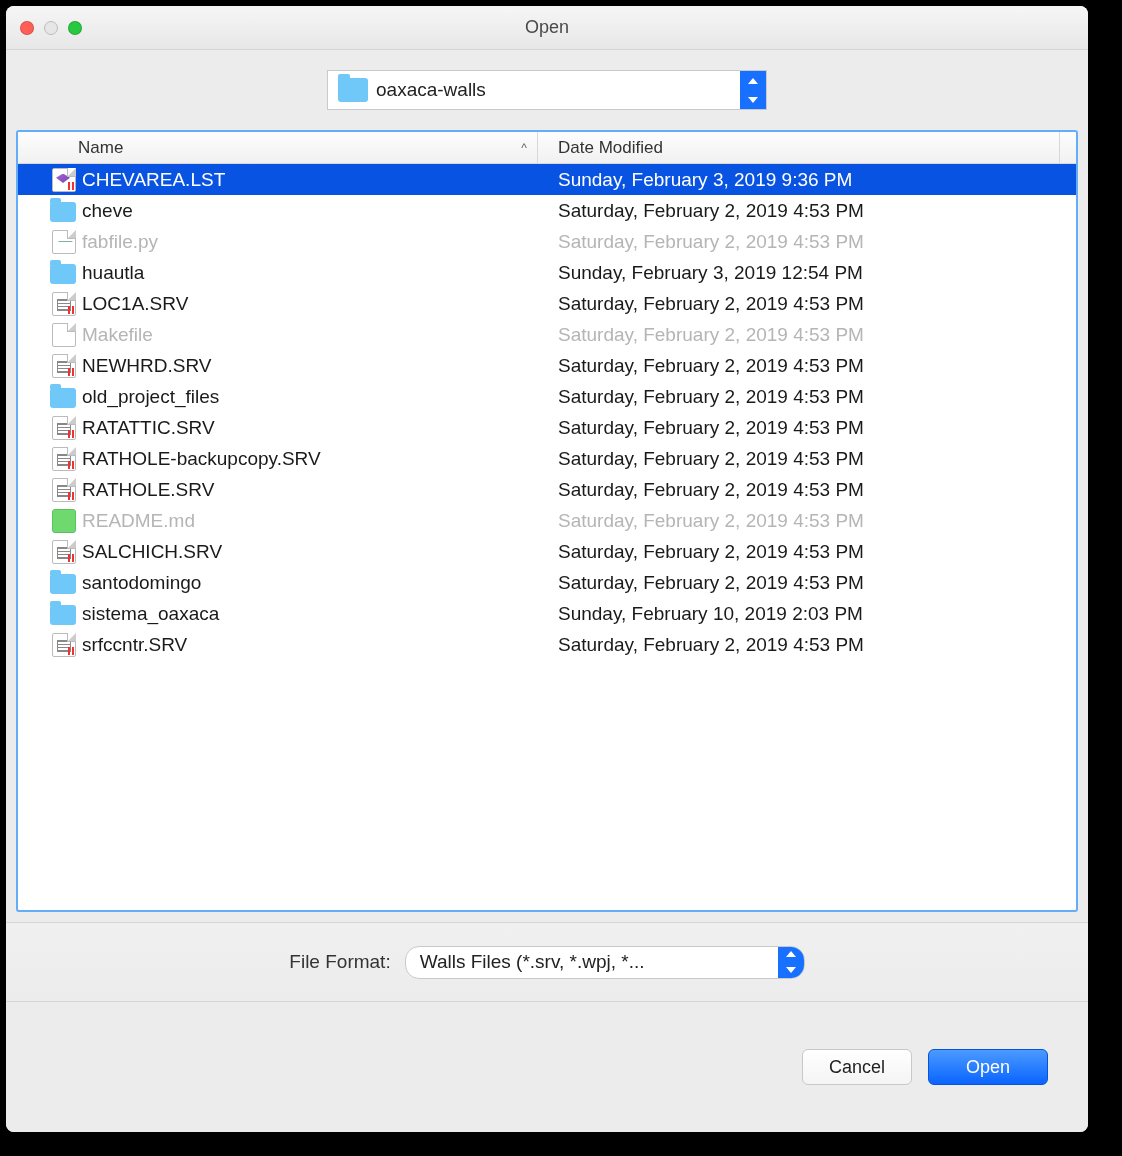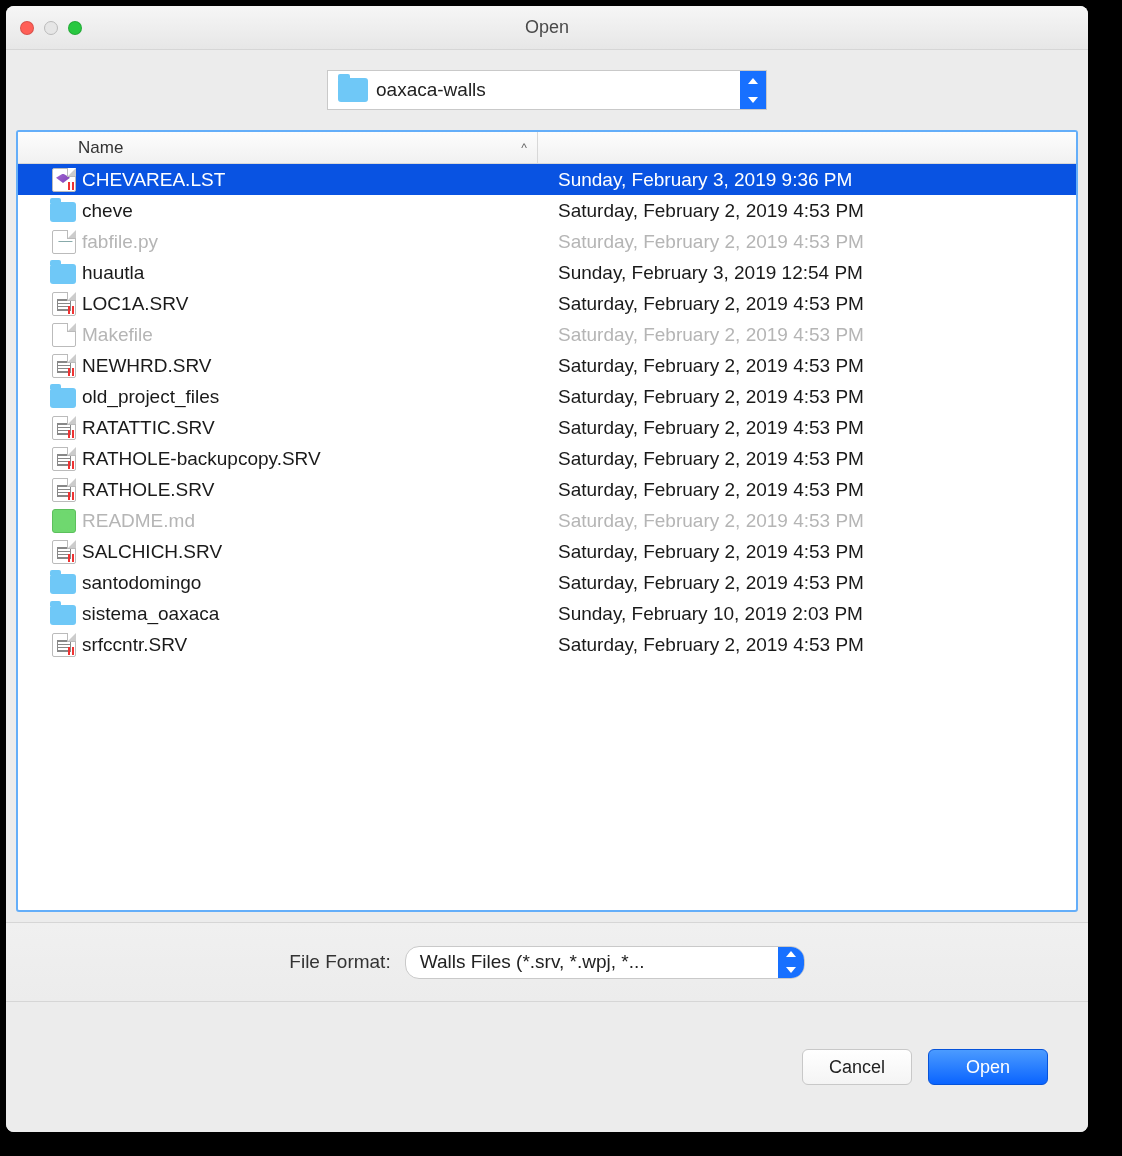--- a/index.html
+++ b/index.html
@@ -225,20 +225,23 @@
       </div>
     </div>
   </div>
 
   <div class="file-area">
     <div class="colheaders">
       <div class="col-name">
         <span>Name</span>
         <span class="sort">^</span>
       </div>
+      <div class="col-date">
+        <span>Date Modified</span>
+      </div>
       <div class="col-gutter"></div>
     </div>
     <div class="rows" id="rows">
         <div class="row selected">
           <div class="icon-cell">
             <div class="ficon doc vs">
               <div class="redmark"></div>
             </div>
           </div>
           <div class="name-cell">CHEVAREA.LST</div>

